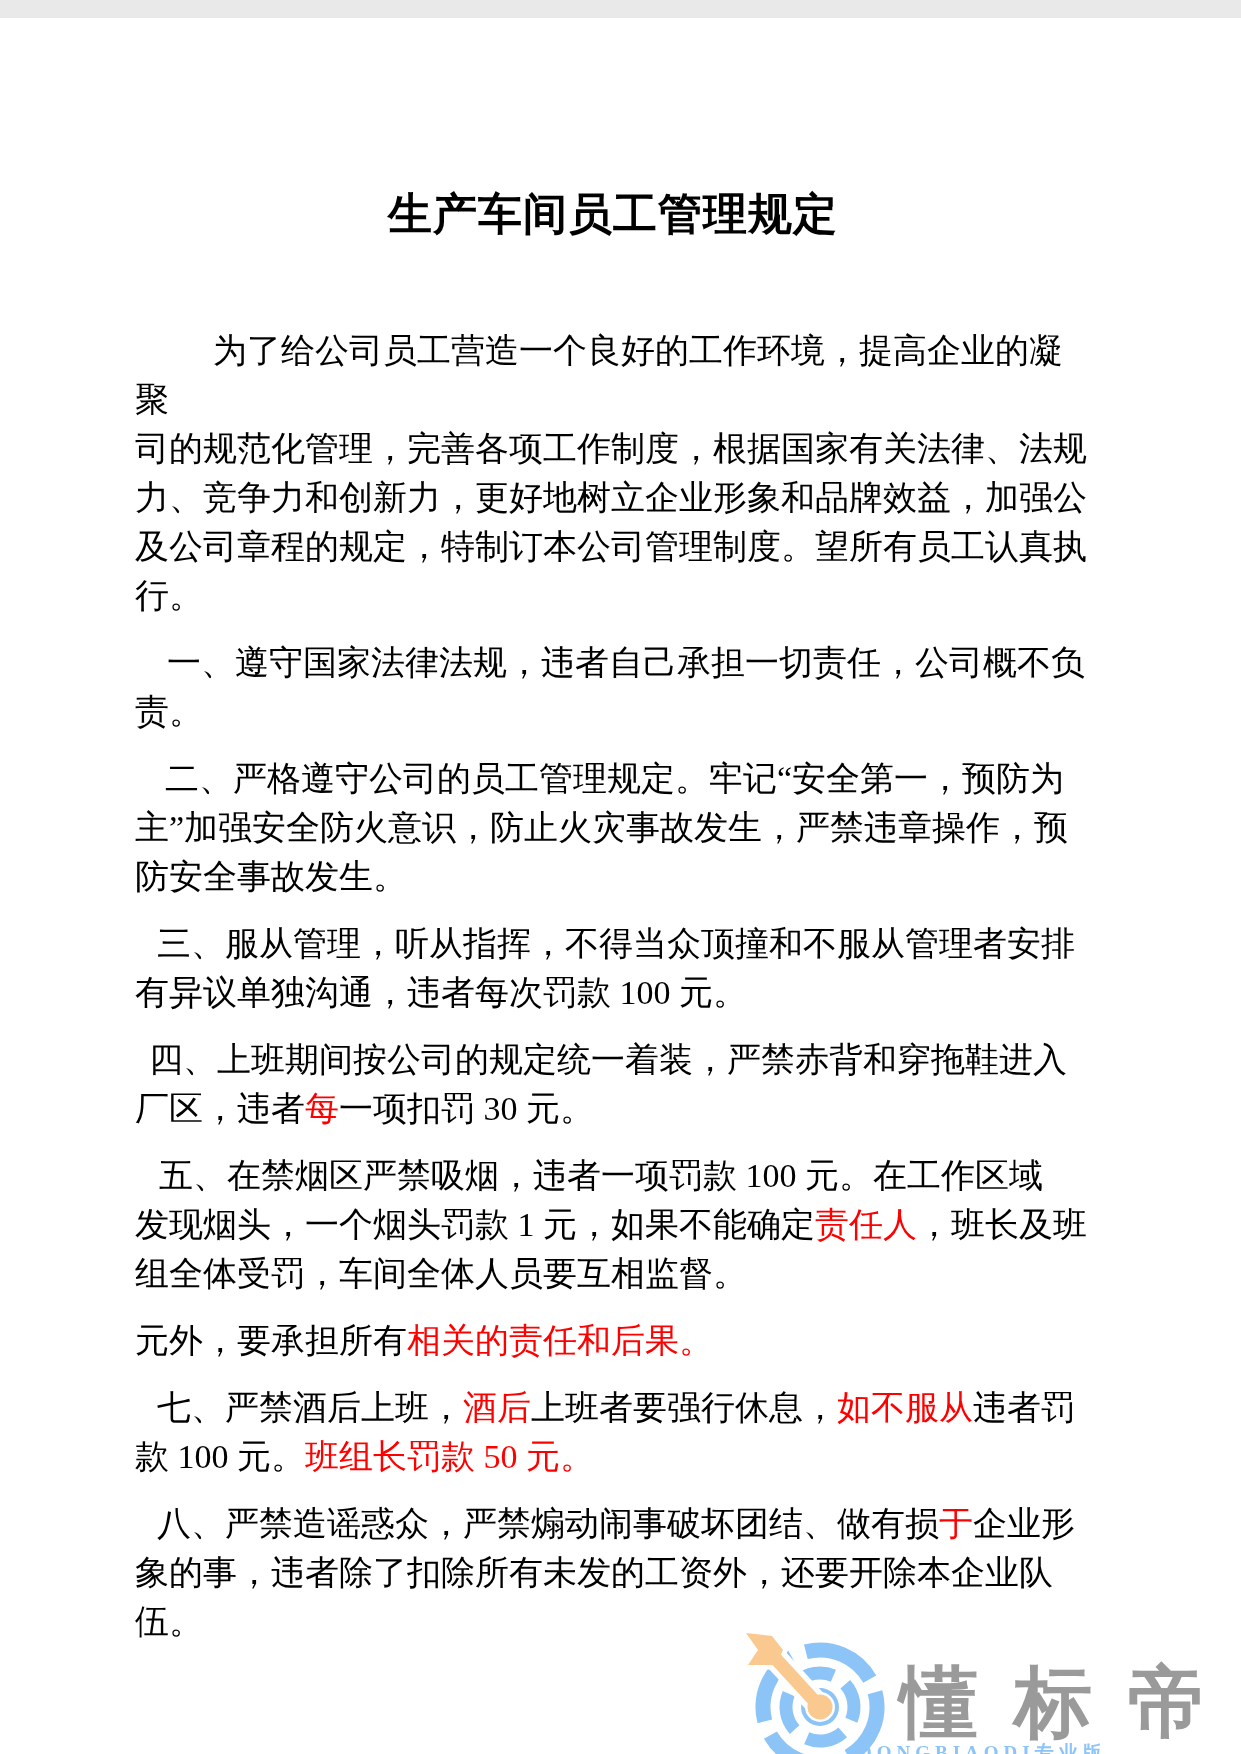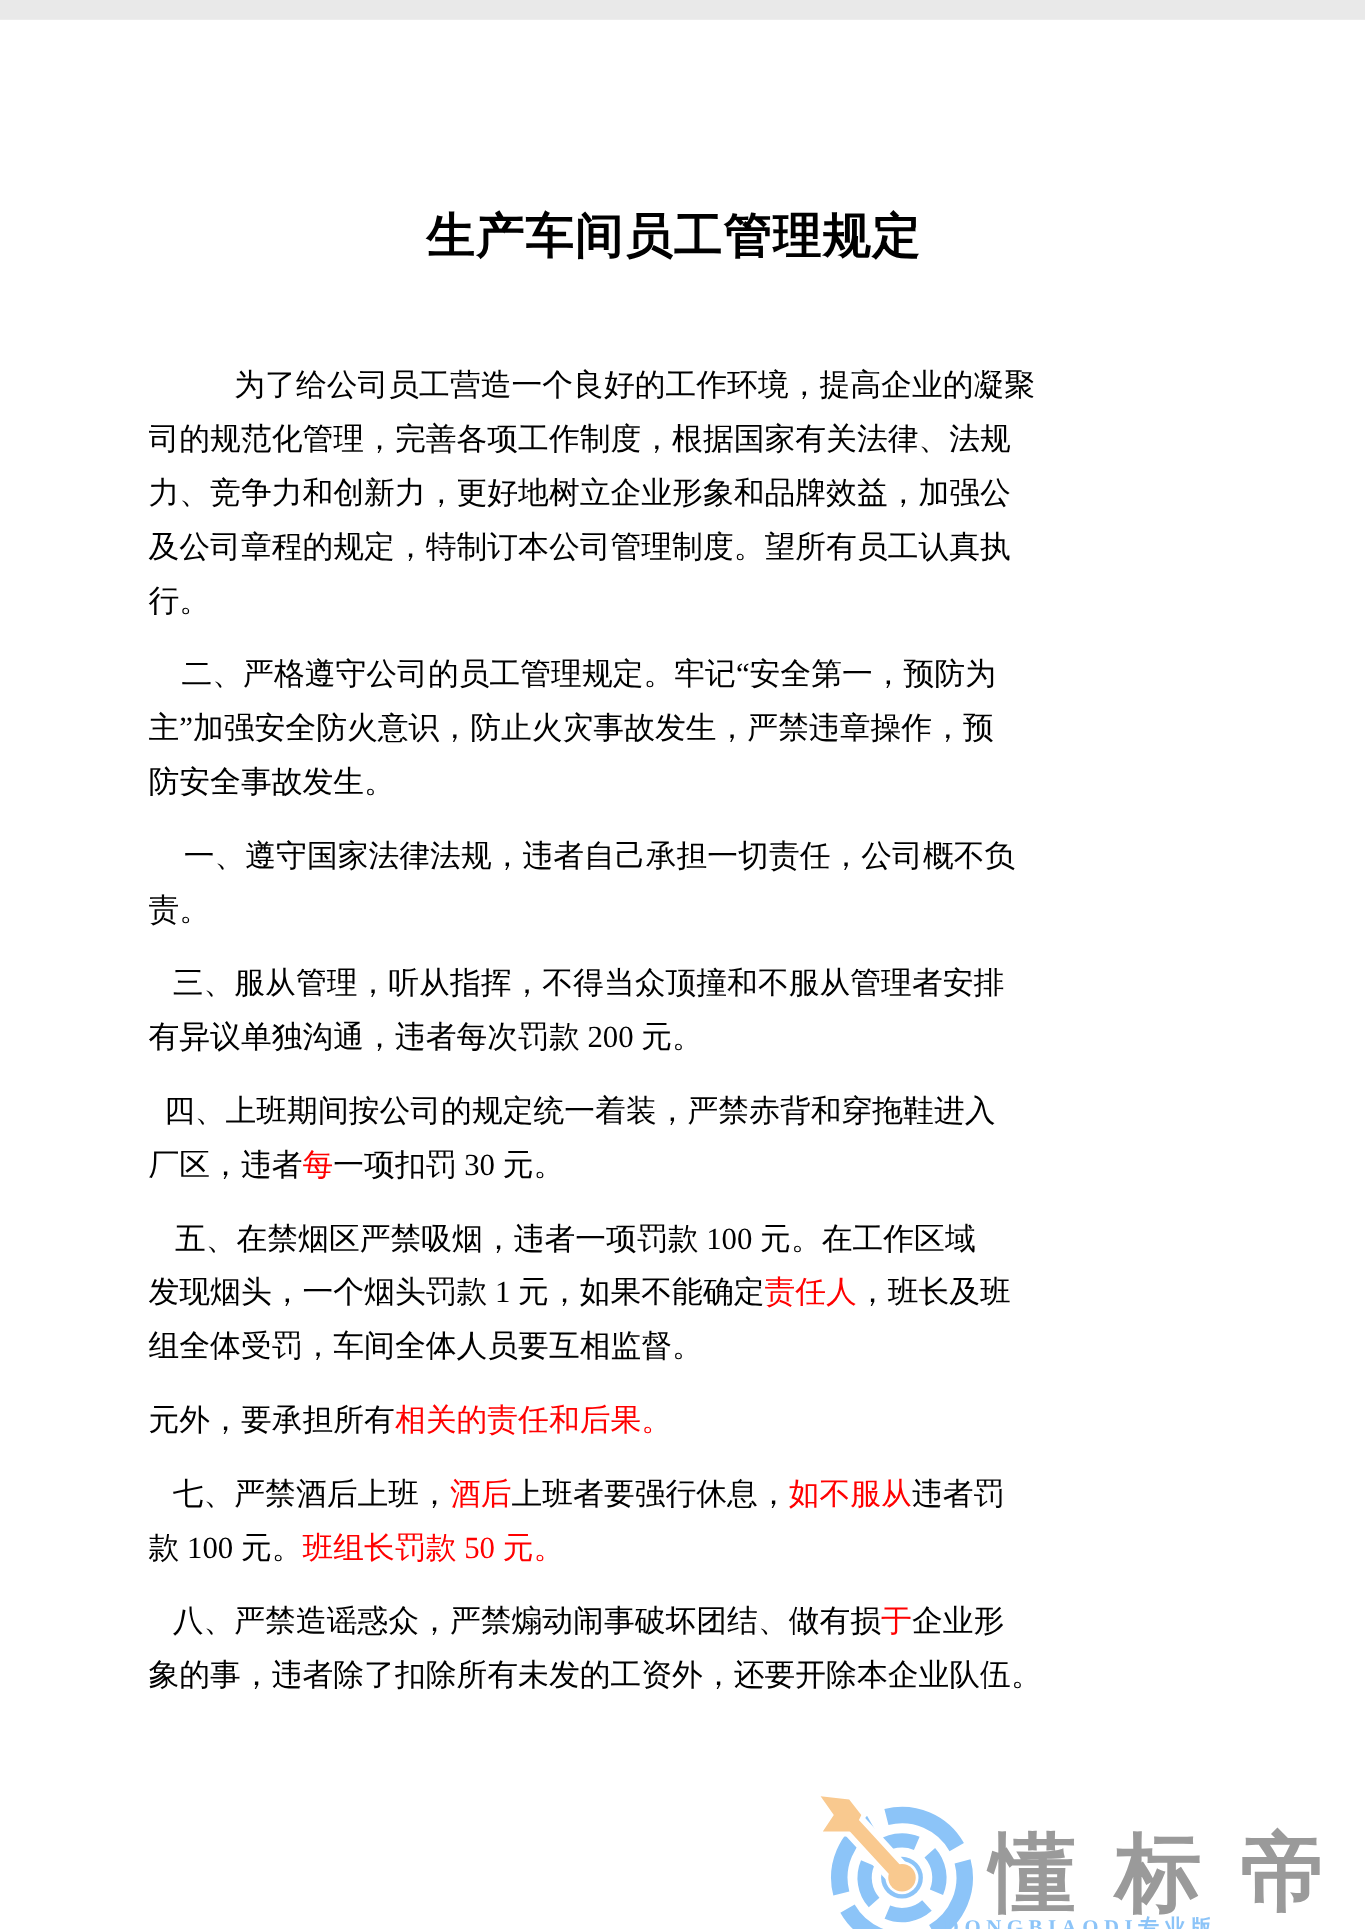--- a/index.html
+++ b/index.html
@@ -28,21 +28,21 @@
   .doc-title{
     margin:0 0 85px 0;
     font-size:44px;
     line-height:53px;
     font-weight:bold;
     color:var(--text);
     text-align:center;
     letter-spacing:1px;
   }
   .para{
-    font-size:28px;
+    font-size:34px;
     line-height:49px;
     color:var(--text);
     margin:0 0 18px 0;
   }
   .para:last-child{margin-bottom:0;}
   .line{white-space:pre-wrap;}
   .red{color:var(--red);}
   
   .watermark{position:absolute;left:0;top:0;width:100%;height:100%;pointer-events:none;padding-left:32px;}
   .wm-icon{position:absolute;left:742px;top:1605px;}
@@ -66,31 +66,31 @@
     <h1 class="doc-title">生产车间员工管理规定</h1>
     <div>
         <div class="para">
           <div class="line" style="text-indent: 78px;"><span>为了给公司员工营造一个良好的工作环境，提高企业的凝聚</span></div>
           <div class="line"><span>司的规范化管理，完善各项工作制度，根据国家有关法律、法规</span></div>
           <div class="line"><span>力、竞争力和创新力，更好地树立企业形象和品牌效益，加强公</span></div>
           <div class="line"><span>及公司章程的规定，特制订本公司管理制度。望所有员工认真执</span></div>
           <div class="line"><span>行。</span></div>
         </div>
         <div class="para">
+          <div class="line" style="text-indent: 32px;"><span>一、遵守国家法律法规，违者自己承担一切责任，公司概不负</span></div>
+          <div class="line"><span>责。</span></div>
+        </div>
+        <div class="para">
           <div class="line" style="text-indent: 30px;"><span>二、严格遵守公司的员工管理规定。牢记“安全第一，预防为</span></div>
           <div class="line"><span>主”加强安全防火意识，防止火灾事故发生，严禁违章操作，预</span></div>
           <div class="line"><span>防安全事故发生。</span></div>
         </div>
         <div class="para">
-          <div class="line" style="text-indent: 32px;"><span>一、遵守国家法律法规，违者自己承担一切责任，公司概不负</span></div>
-          <div class="line"><span>责。</span></div>
-        </div>
-        <div class="para">
           <div class="line" style="text-indent: 22px;"><span>三、服从管理，听从指挥，不得当众顶撞和不服从管理者安排</span></div>
-          <div class="line"><span>有异议单独沟通，违者每次罚款 200 元。</span></div>
+          <div class="line"><span>有异议单独沟通，违者每次罚款 100 元。</span></div>
         </div>
         <div class="para">
           <div class="line" style="text-indent: 14px;"><span>四、上班期间按公司的规定统一着装，严禁赤背和穿拖鞋进入</span></div>
           <div class="line"><span>厂区，违者</span><span class="red">每</span><span>一项扣罚 30 元。</span></div>
         </div>
         <div class="para">
           <div class="line" style="text-indent: 24px;"><span>五、在禁烟区严禁吸烟，违者一项罚款 100 元。在工作区域</span></div>
           <div class="line"><span>发现烟头，一个烟头罚款 1 元，如果不能确定</span><span class="red">责任人</span><span>，班长及班</span></div>
           <div class="line"><span>组全体受罚，车间全体人员要互相监督。</span></div>
         </div>

